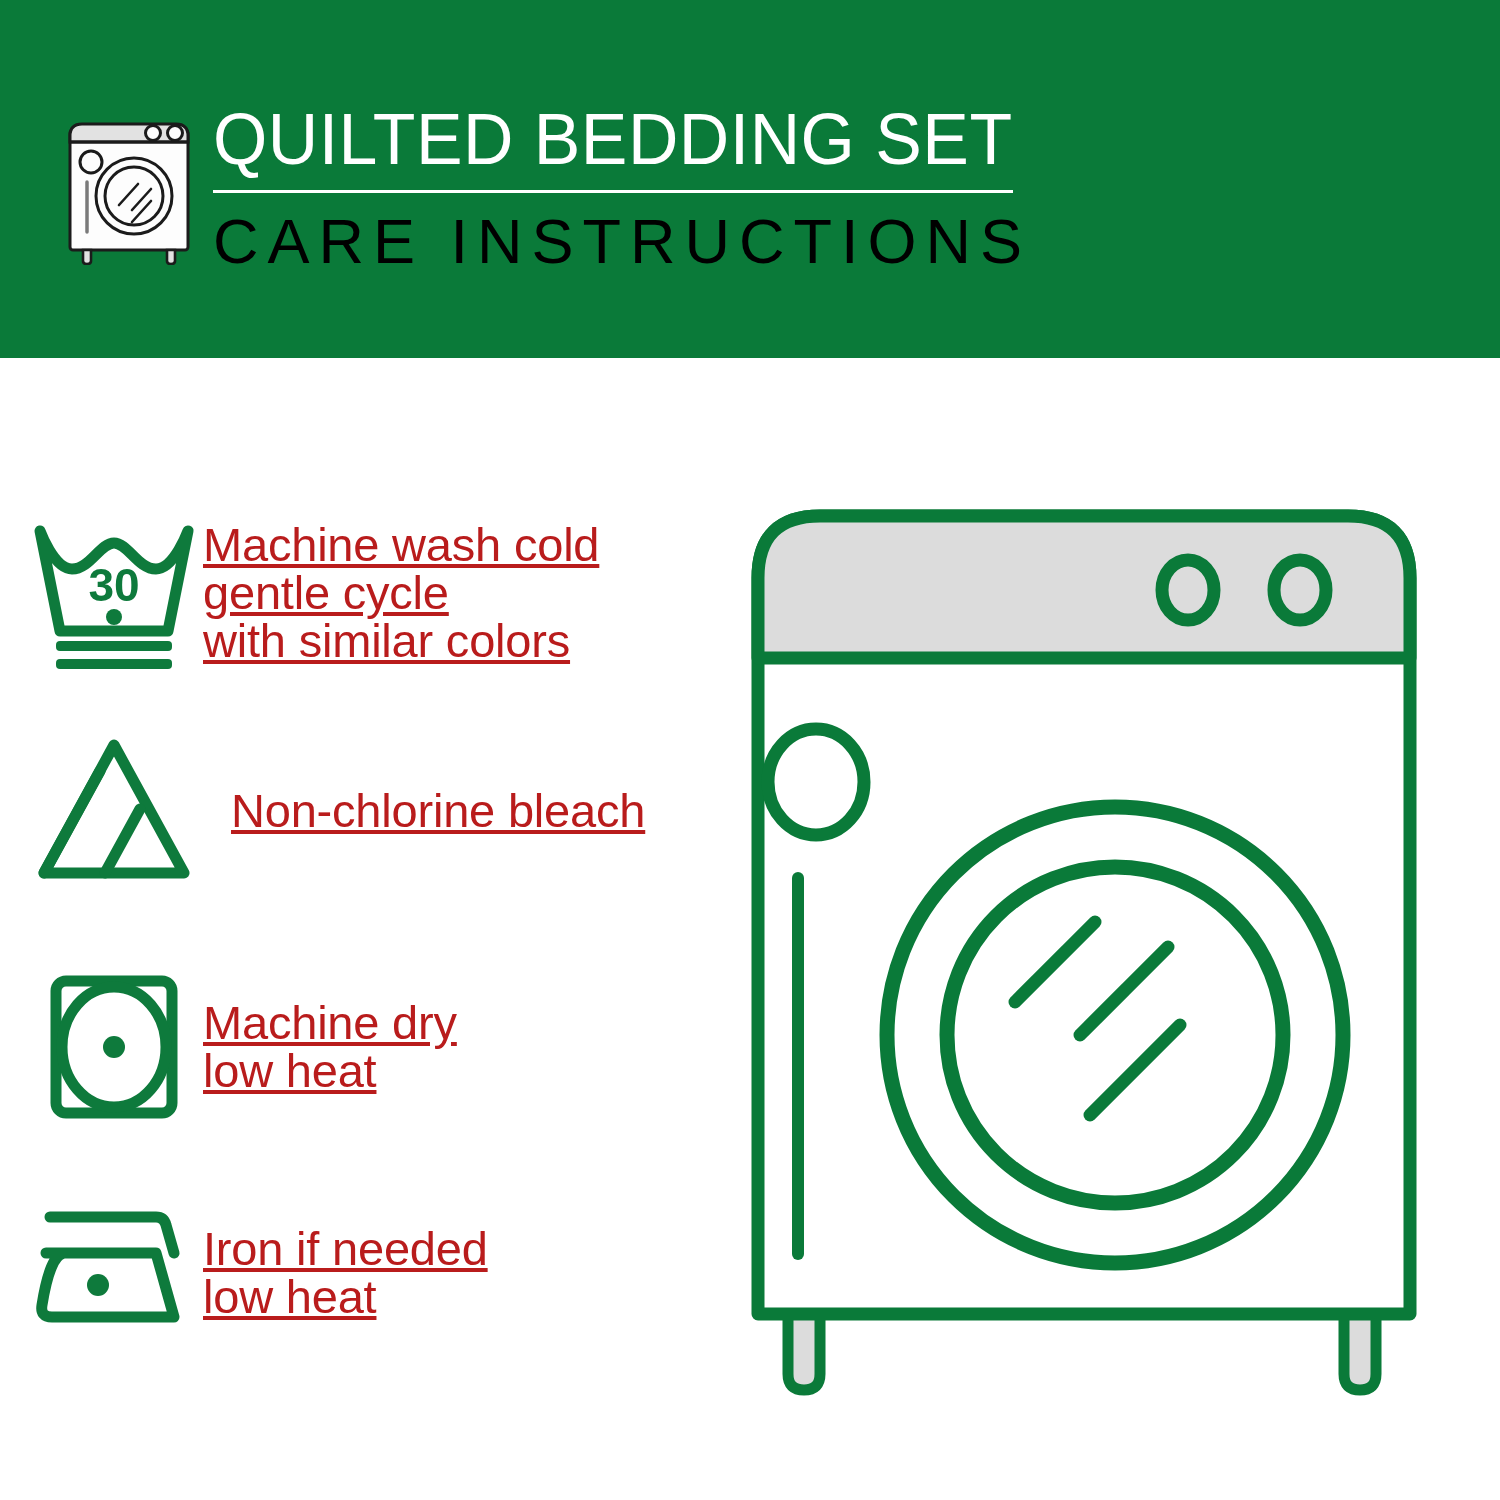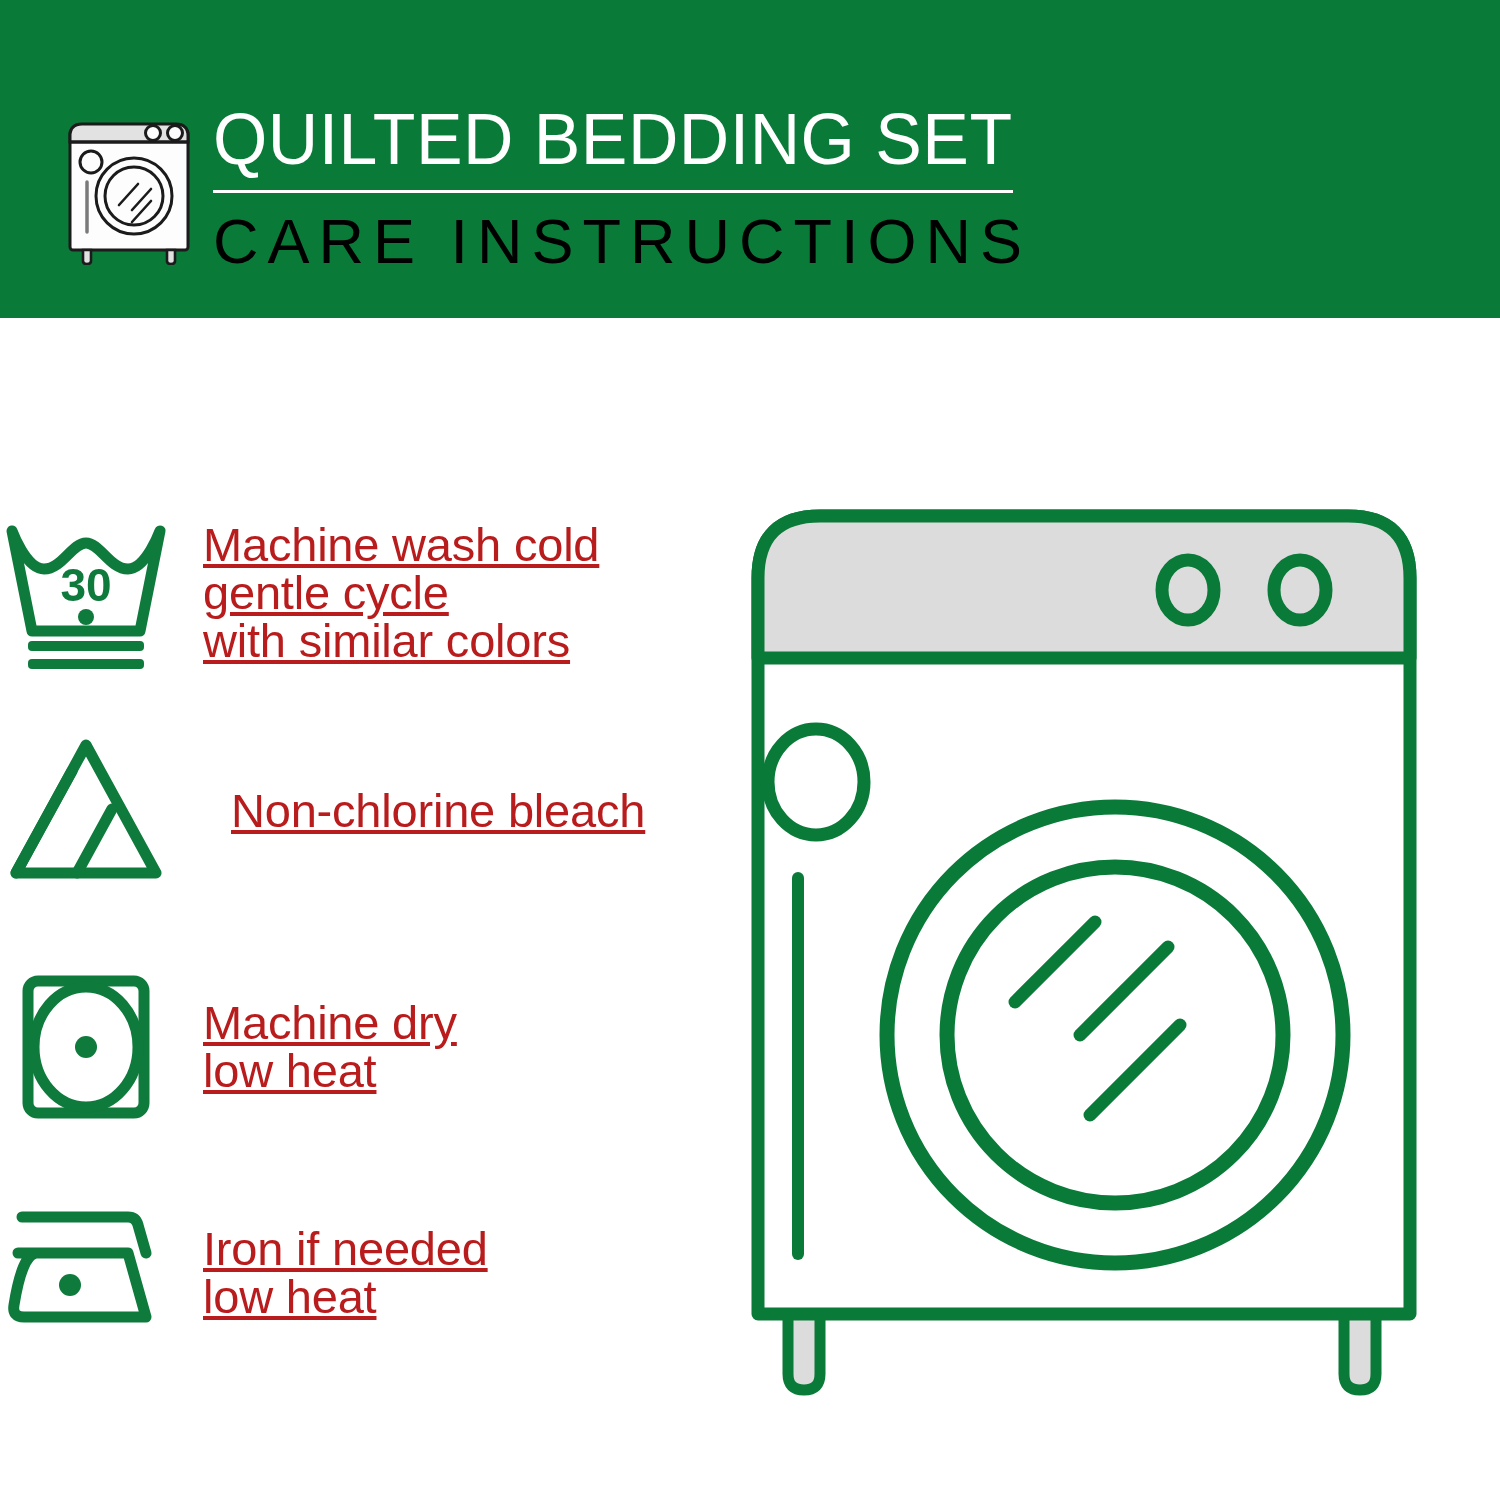--- a/index.html
+++ b/index.html
@@ -15,21 +15,21 @@
     font-family: "Liberation Sans", sans-serif;
     overflow: hidden;
   }
 
   
   #header-band {
     position: absolute;
     left: 0;
     top: 0;
     width: 1500px;
-    height: 318px;
+    height: 358px;
     background: #0A7A39;
   }
   #header-logo {
     position: absolute;
     left: 62px;
     top: 100px;
     width: 140px;
     height: 165px;
   }
   #header-text-block {
@@ -83,21 +83,21 @@
   .care-row-1 { top: 368px; height: 170px; gap: 28px; }
   .care-row-2 { top: 604px; height: 170px; }
   .care-row-3 { top: 830px; height: 170px; }
 
   .care-symbol {
     width: 200px;
     min-width: 200px;
     height: 170px;
     display: flex;
     align-items: center;
-    justify-content: flex-start;
+    justify-content: flex-end;
   }
   .care-symbol svg { display: block; }
   .care-text {
     font-size: 47px;
     line-height: 48px;
     color: #b91c1c;
     font-weight: 400;
     letter-spacing: -0.2px;
     padding-left: 3px;
     text-decoration: underline;

